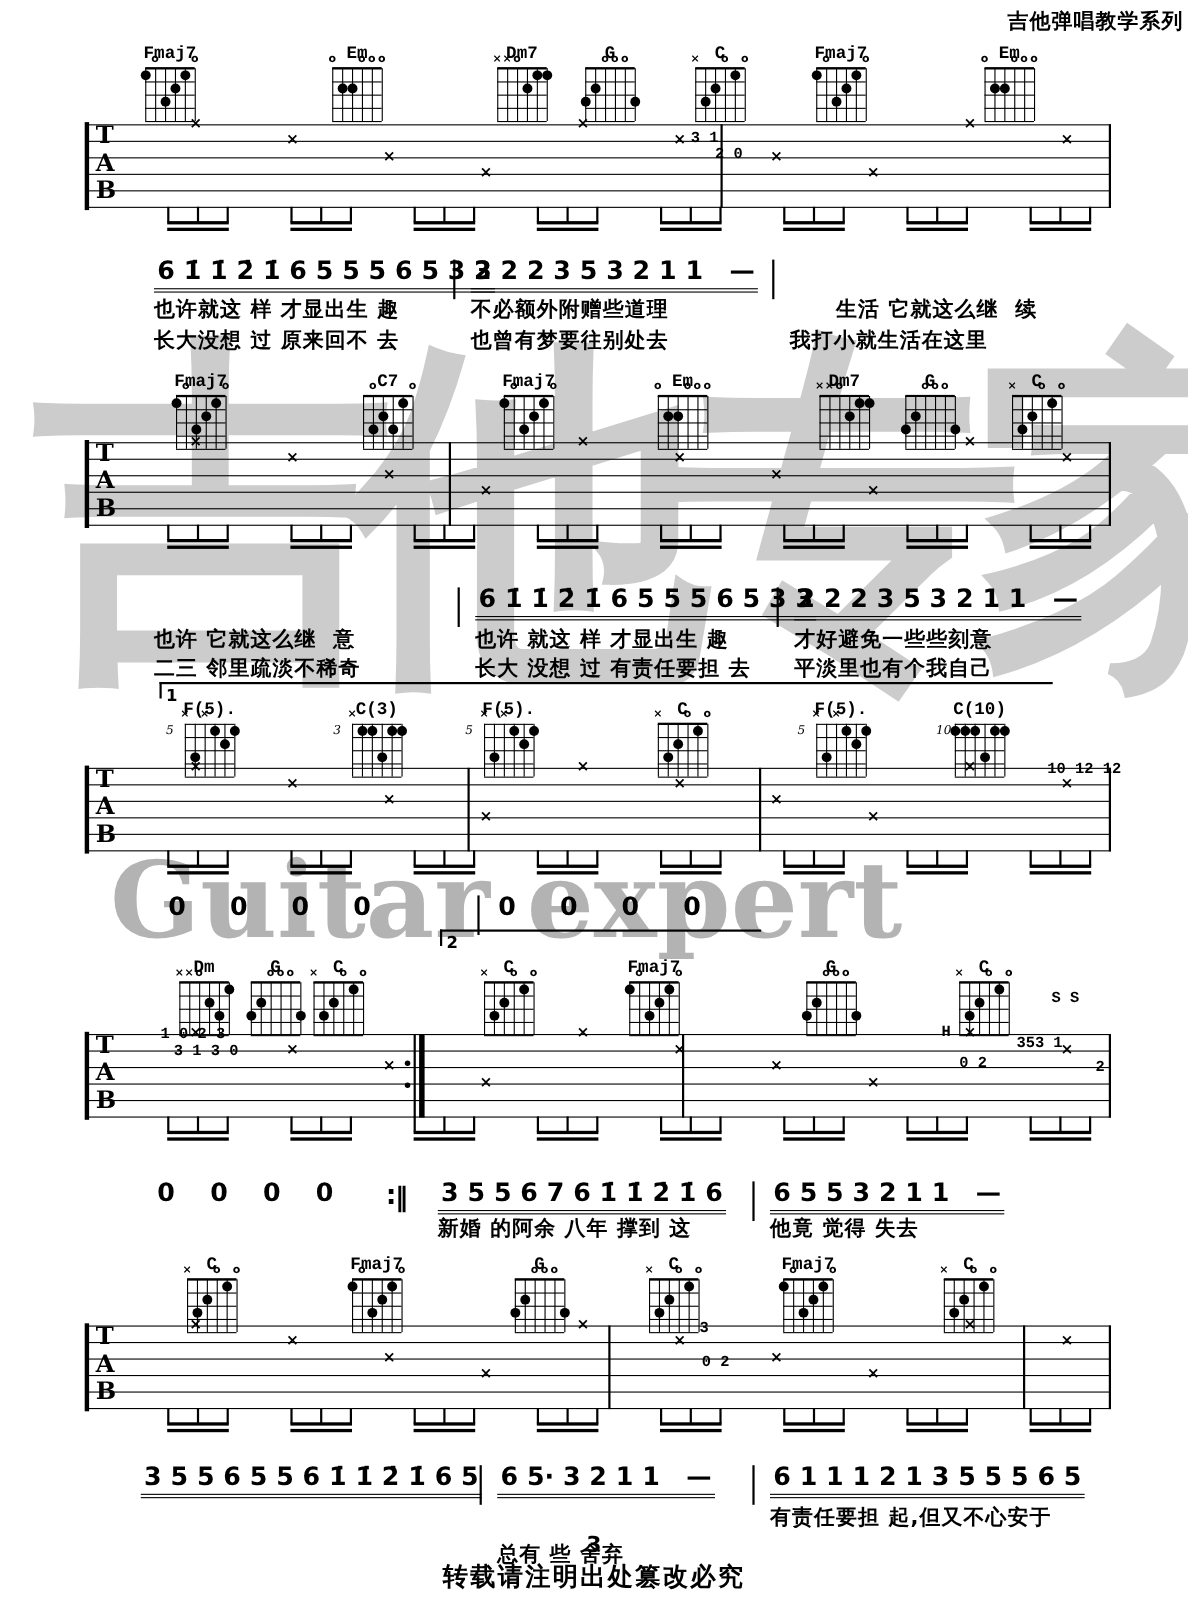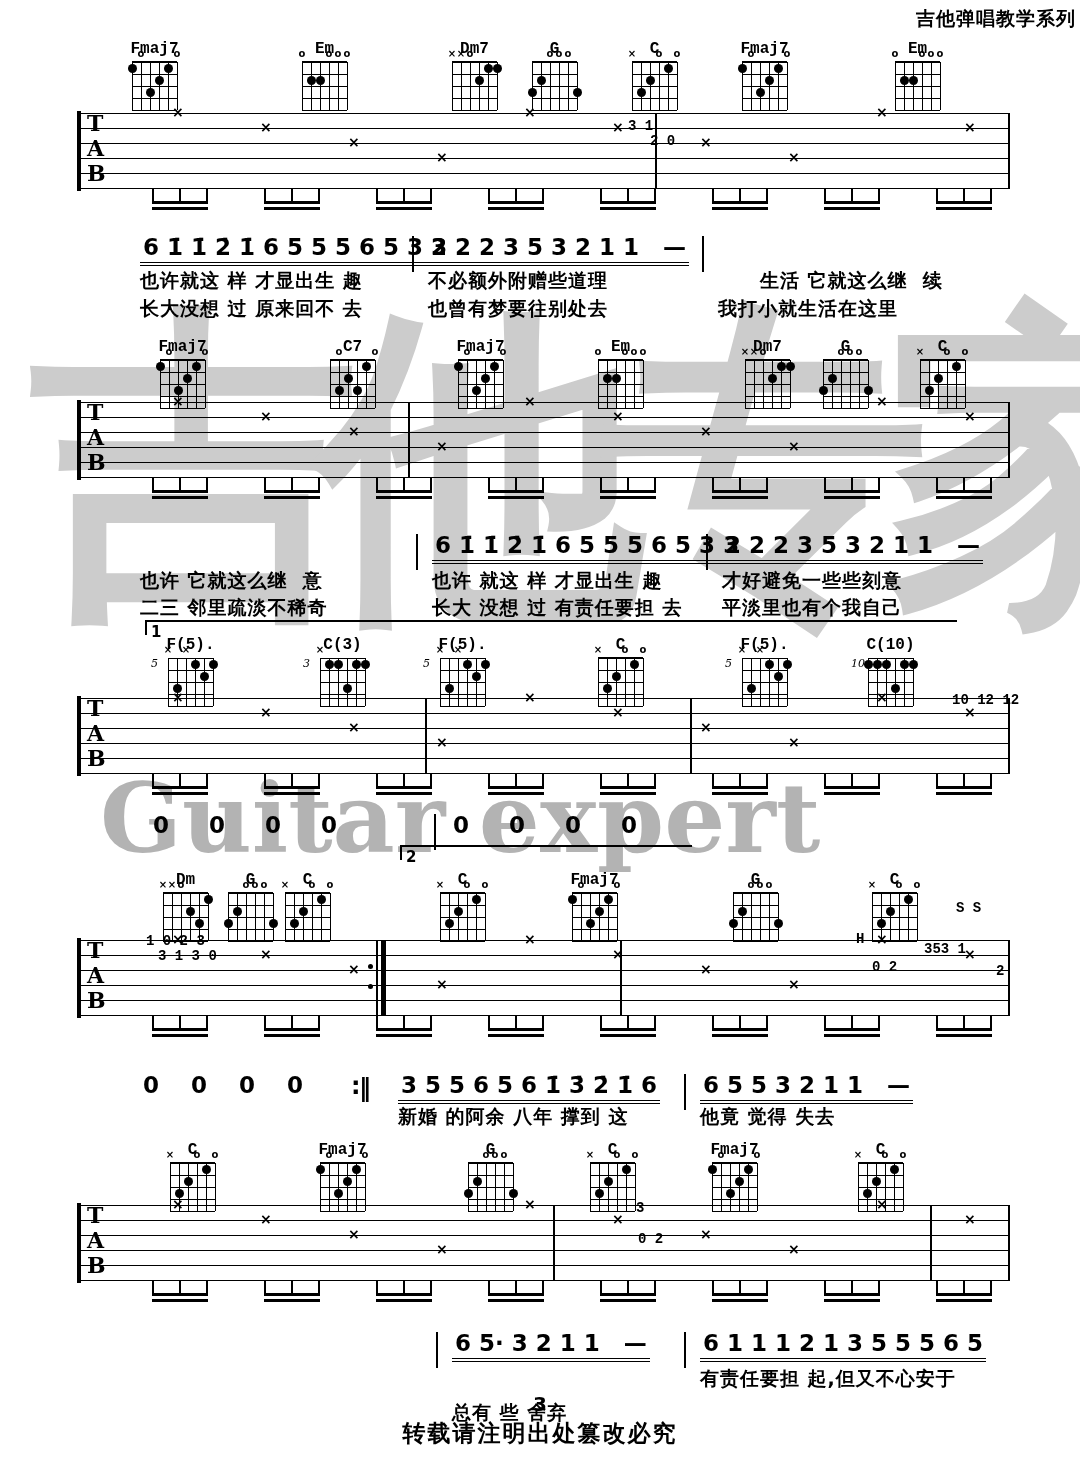--- a/index.html
+++ b/index.html
@@ -969,21 +969,21 @@
         </div>
       </div>
       <div class="tabmark" style="left: 146px; top: 933px;">1 0 2 3</div>
       <div class="tabmark" style="left: 158px; top: 948px;">3 1 3 0</div>
       <div class="tabmark" style="left: 956px; top: 900px;">S S</div>
       <div class="tabmark" style="left: 856px; top: 931px;">H</div>
       <div class="tabmark" style="left: 924px; top: 941px;">353 1</div>
       <div class="tabmark" style="left: 872px; top: 959px;">0 2</div>
       <div class="tabmark" style="left: 996px; top: 963px;">2</div>
       <div class="notes norule" style="left: 140px; top: 1072px;">0    0    0    0</div>
-      <div class="notes" style="left: 398px; top: 1072px;">3 5 5 6 5 6 1̇ 3̇ 2̇ 1̇ 6</div>
+      <div class="notes" style="left: 398px; top: 1072px;">3 5 5 6 7 6 1̇ 1̇ 2̇ 1̇ 6</div>
       <div class="lyric" style="left: 398px; top: 1104px;">新婚 的阿余 八年 撑到 这</div>
       <div class="melbar" style="left: 684px; top: 1074px;"></div>
       <div class="notes" style="left: 700px; top: 1072px;">6 5 5 3 2 1 1   —</div>
       <div class="lyric" style="left: 700px; top: 1104px;">他竟 觉得 失去</div>
       <div class="sline" style="left: 80px; top: 1205px; width: 930px;"></div>
       <div class="sline" style="left: 80px; top: 1220px; width: 930px;"></div>
       <div class="sline" style="left: 80px; top: 1235px; width: 930px;"></div>
       <div class="sline" style="left: 80px; top: 1250px; width: 930px;"></div>
       <div class="sline" style="left: 80px; top: 1265px; width: 930px;"></div>
       <div class="sline" style="left: 80px; top: 1280px; width: 930px;"></div>
@@ -1177,20 +1177,21 @@
           <div class="cg-marker" style="left: -5px;">×</div>
           <div class="cg-marker" style="left: 22px;">o</div>
           <div class="cg-marker" style="left: 40px;">o</div>
           <div class="cg-dot" style="left: 32px; top: 1.5px;"></div>
           <div class="cg-dot" style="left: 14px; top: 13.5px;"></div>
           <div class="cg-dot" style="left: 5px; top: 25.5px;"></div>
         </div>
       </div>
       <div class="tabmark" style="left: 636px; top: 1200px;">3</div>
       <div class="tabmark" style="left: 638px; top: 1231px;">0 2</div>
+      <div class="notes" style="left: 128px; top: 1330px;">3 5 5 6 5 5 6 1̇ 1̇ 2̇ 1̇ 6 5</div>
       <div class="melbar" style="left: 436px; top: 1332px;"></div>
       <div class="notes" style="left: 452px; top: 1330px;">6 5· 3 2 1 1   —</div>
       <div class="lyric" style="left: 452px; top: 1366px; margin-top: 34px;">总有 些 舍弃</div>
       <div class="melbar" style="left: 684px; top: 1332px;"></div>
       <div class="notes" style="left: 700px; top: 1330px;">6 1 1 1 2 1 3 5 5 5 6 5</div>
       <div class="lyric" style="left: 700px; top: 1366px;">有责任要担 起,但又不心安于</div>
     </div>
 
   <div class="footer" style="top:1392px">
     <div class="pageno">3</div>

